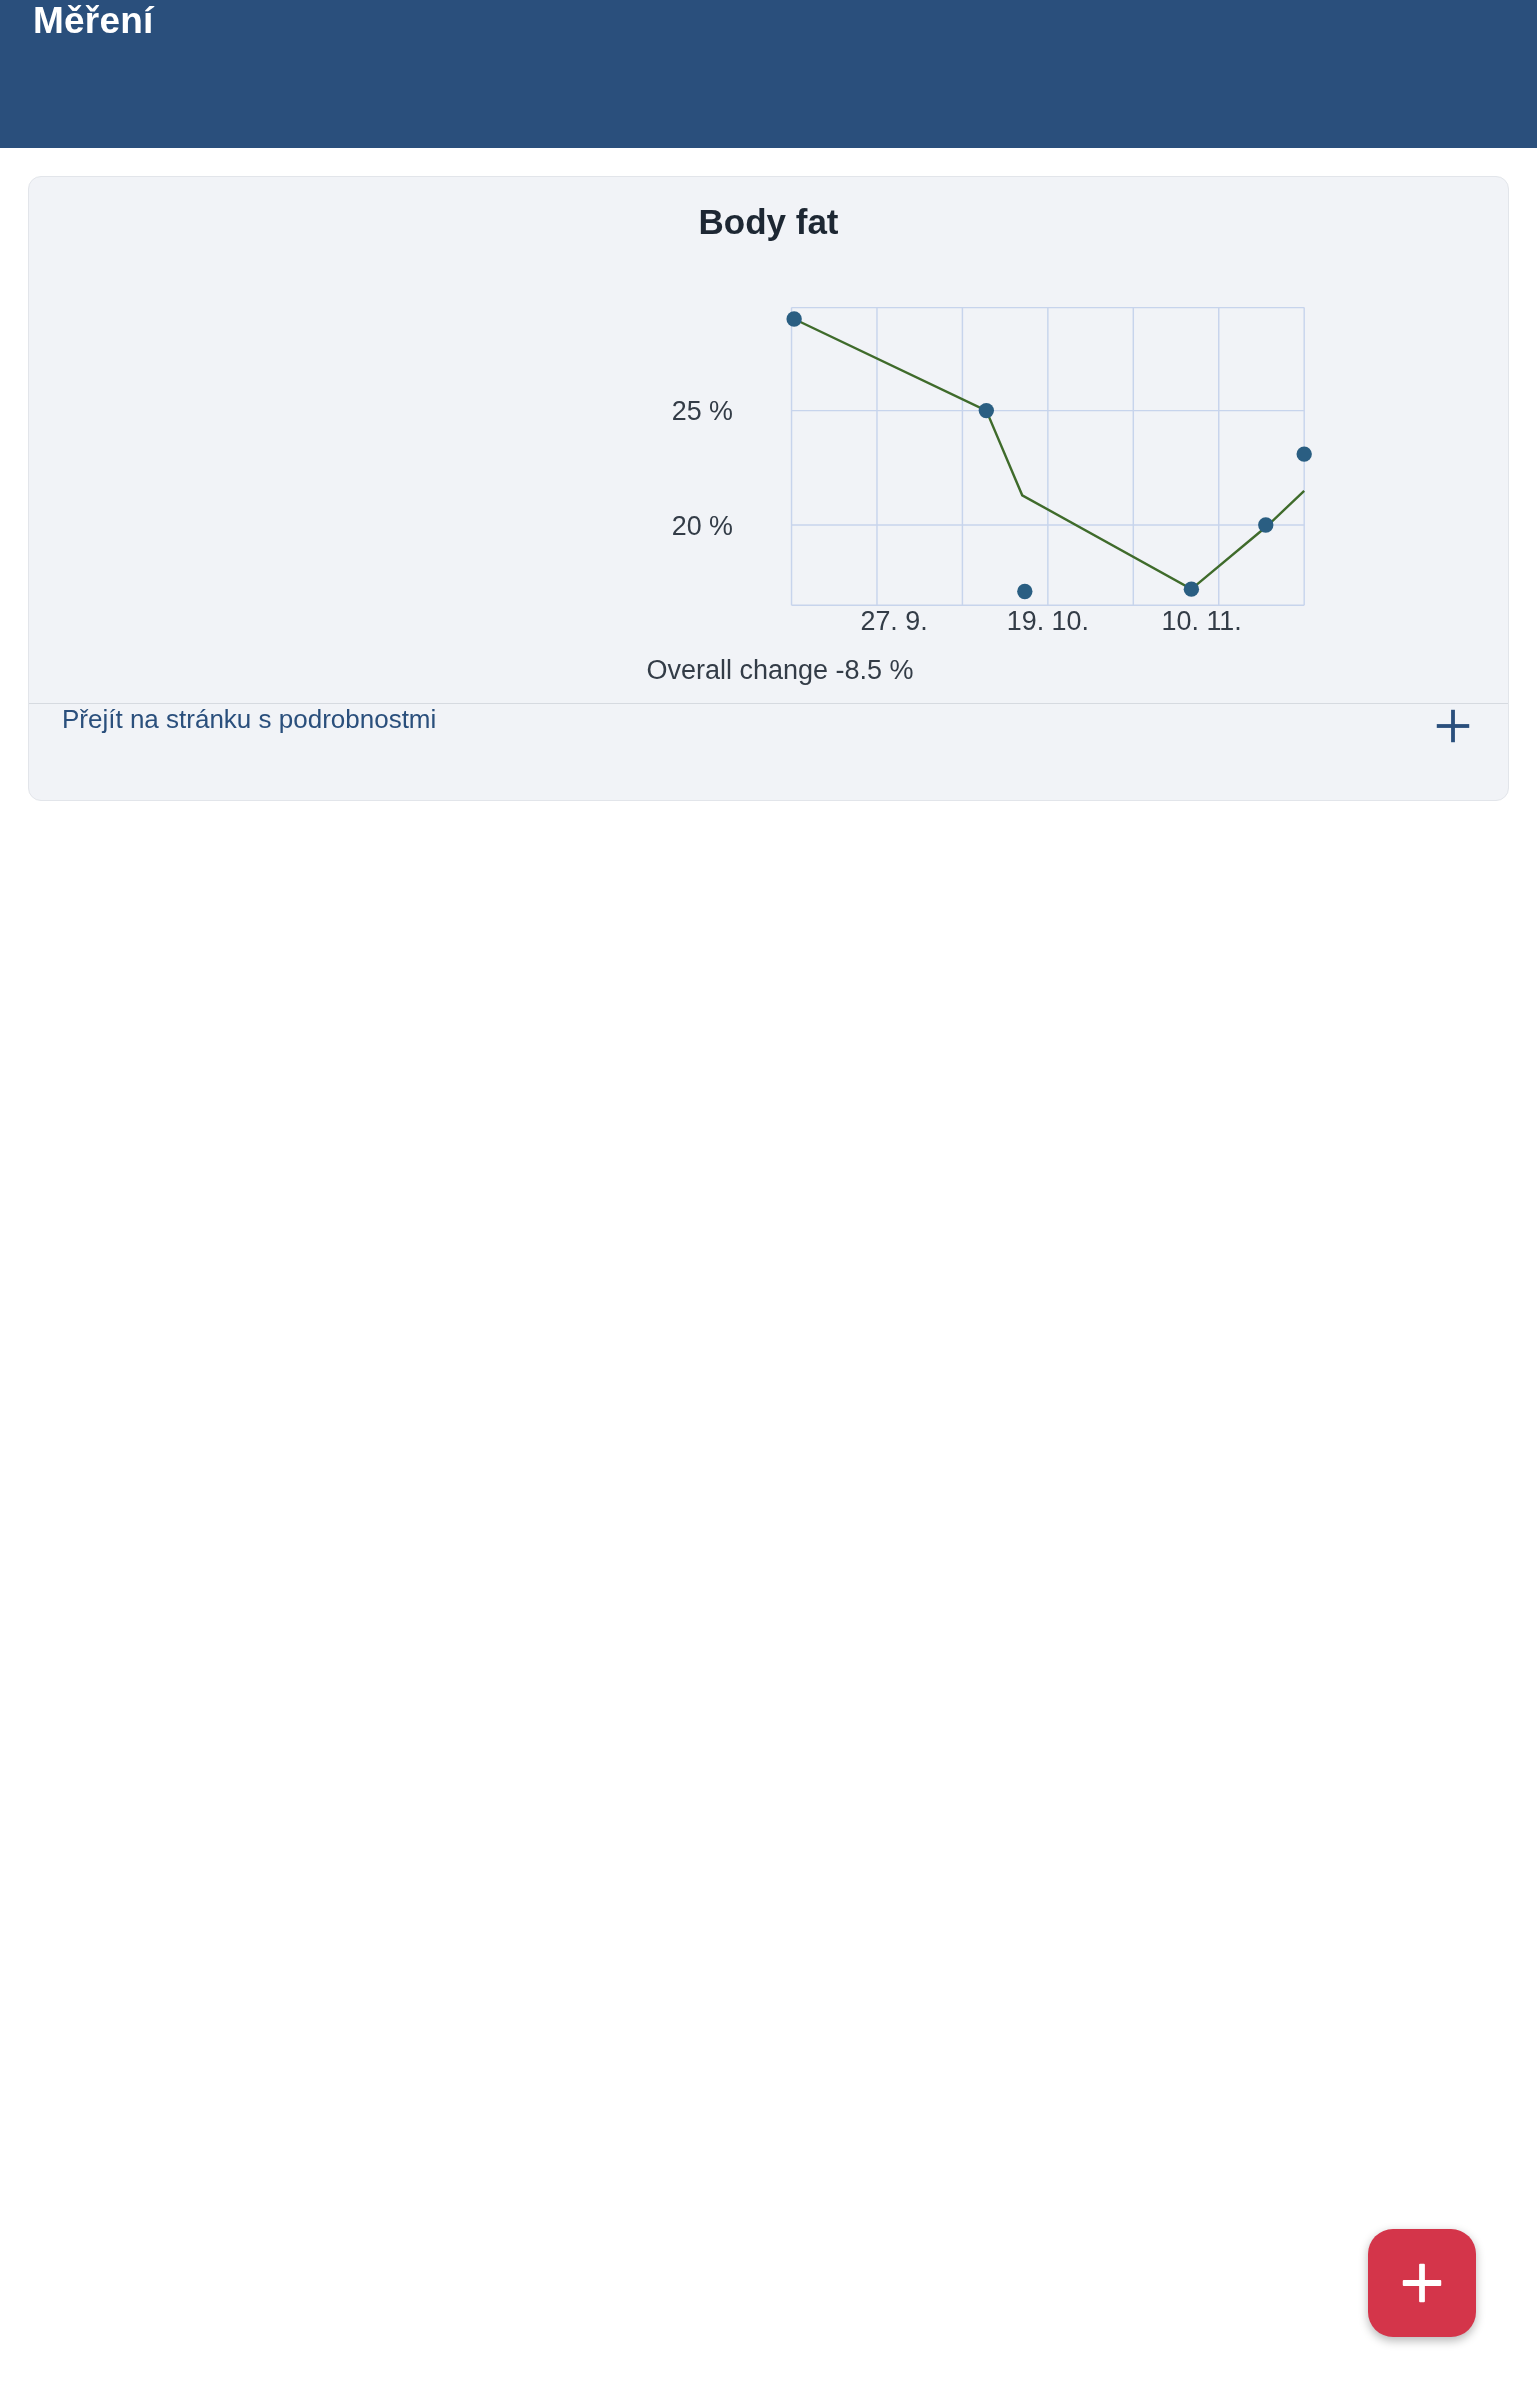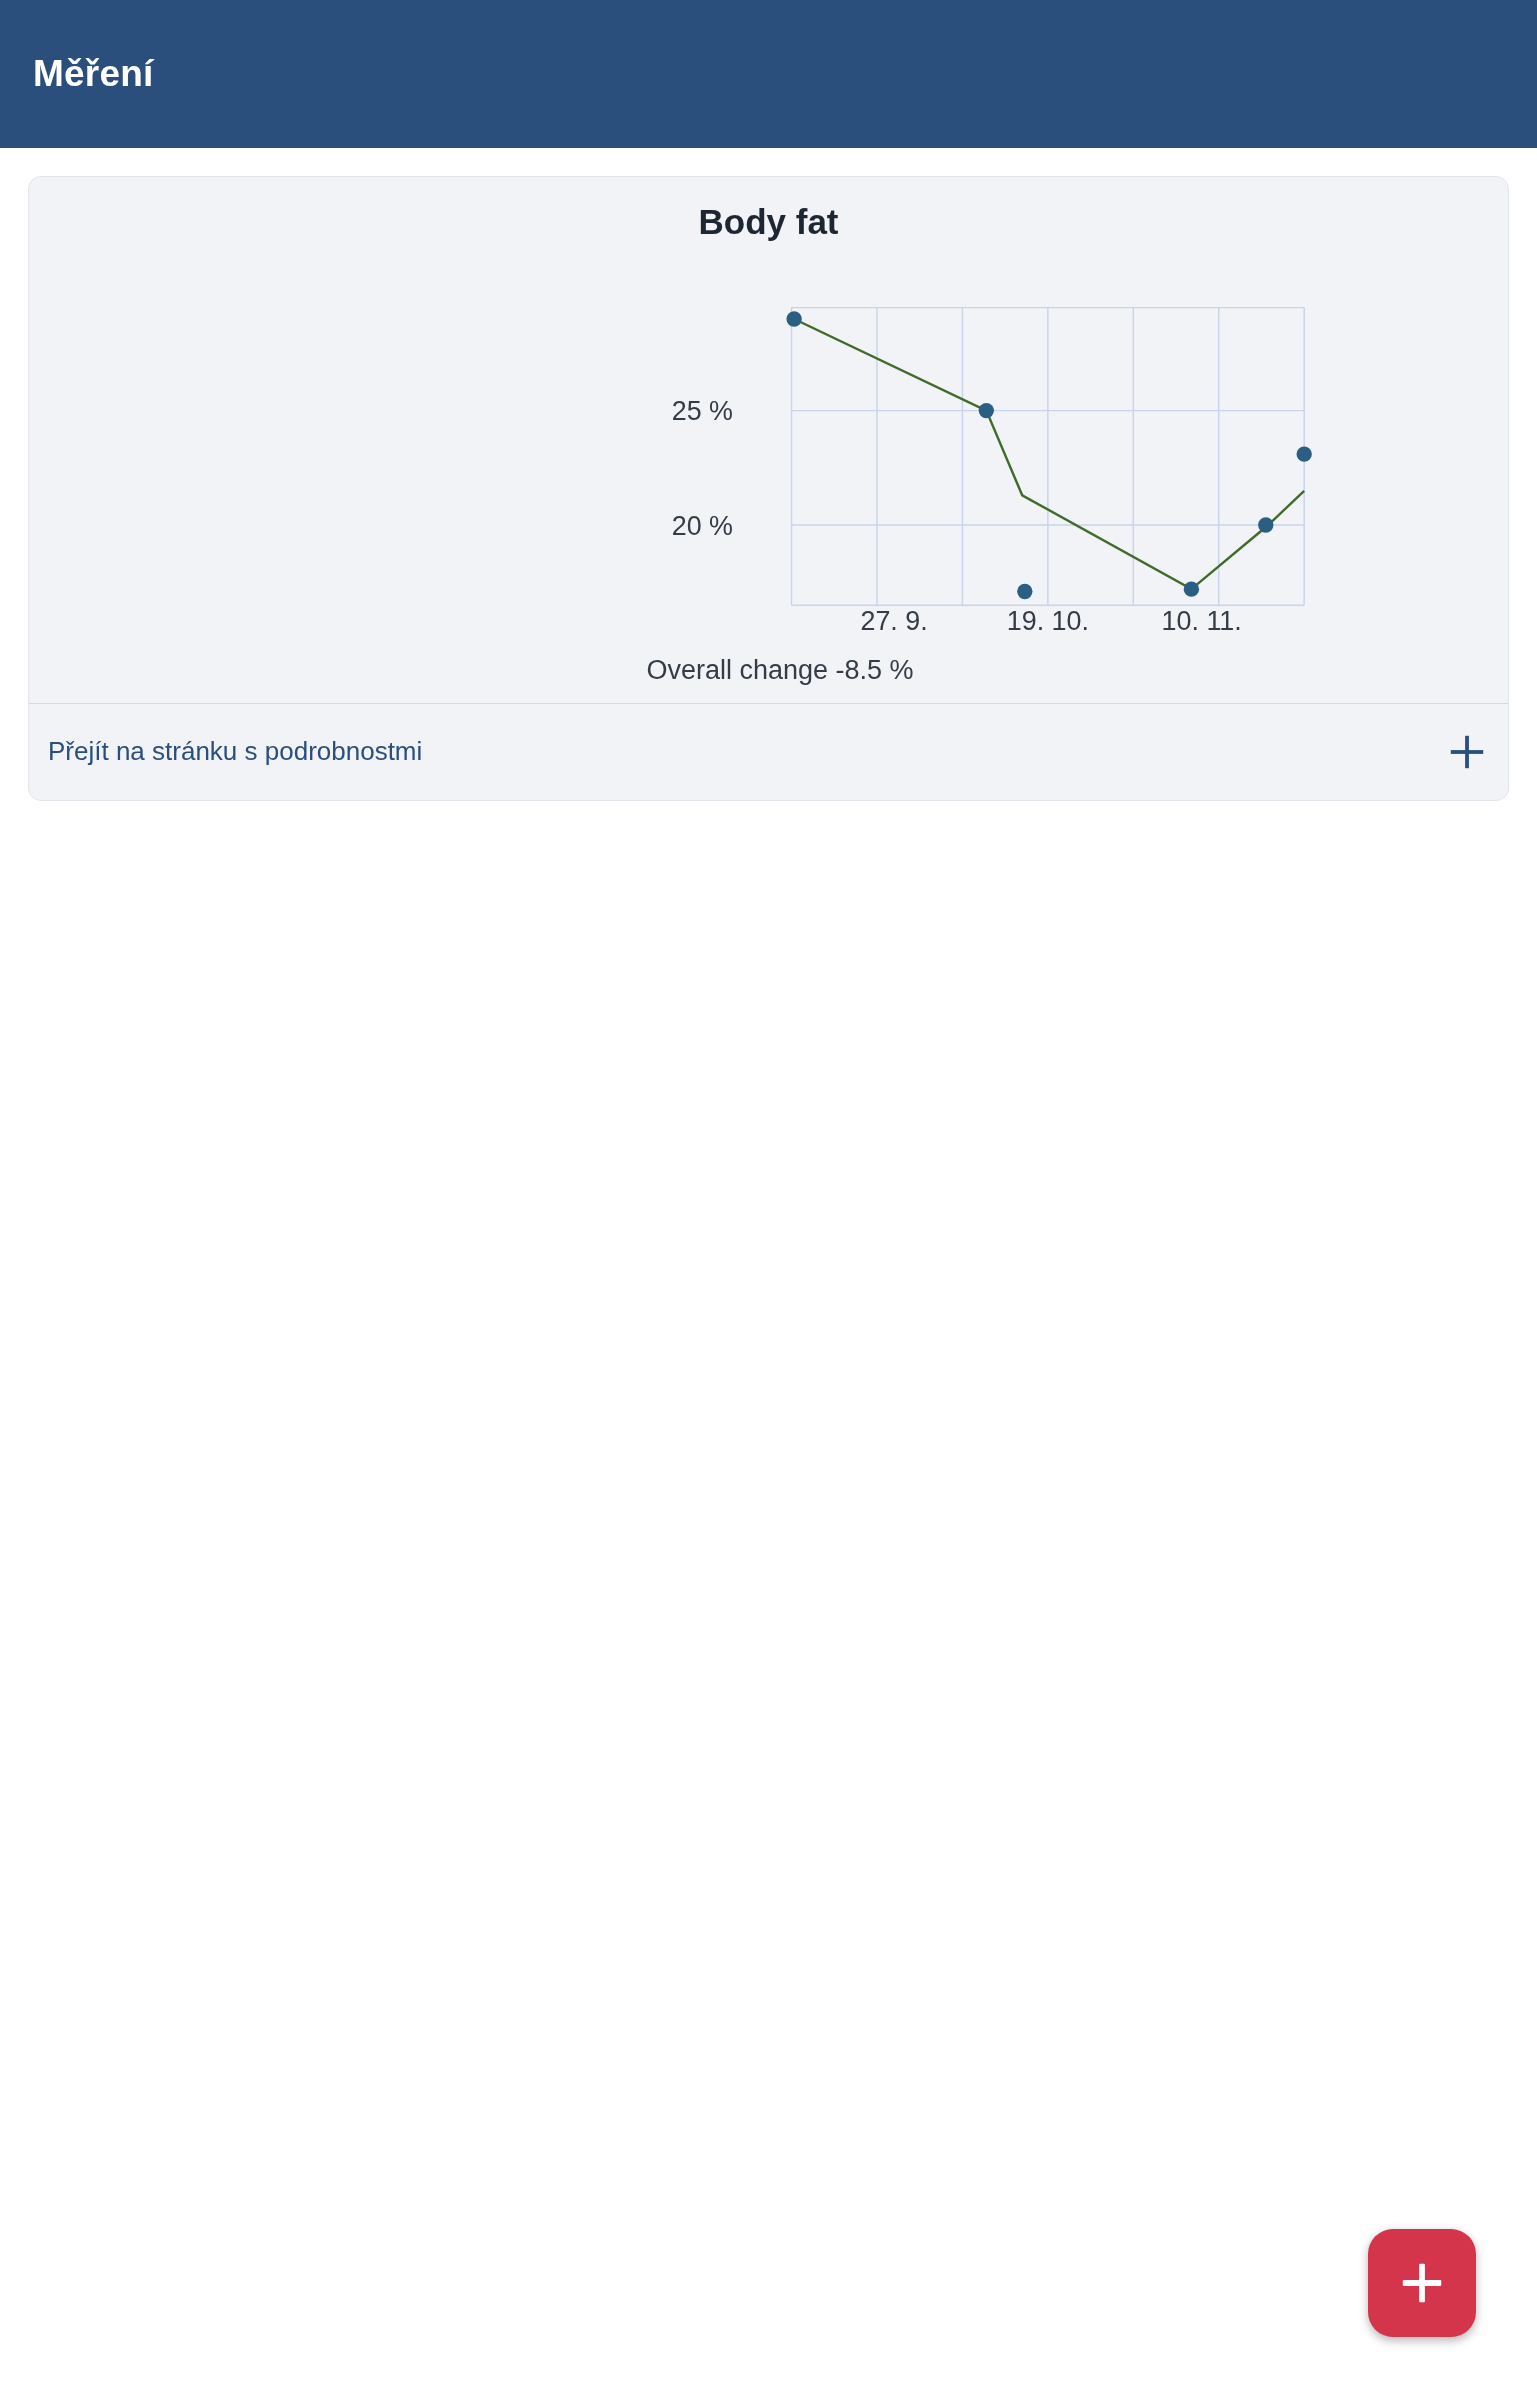--- a/index.html
+++ b/index.html
@@ -13,21 +13,21 @@
     height: 2398px;
     position: relative;
     overflow: hidden;
   }
 
   
   .appbar {
     height: 148px;
     background: #2A4F7C;
     display: flex;
-    align-items: center;
+    align-items: flex-start;
     padding: 0 33px;
     box-sizing: border-box;
   }
   .appbar-title {
     color: #ffffff;
     font-size: 37px;
     font-weight: bold;
     letter-spacing: 0.2px;
   }
 
@@ -63,23 +63,23 @@
     padding-left: 23px;
   }
   .card-divider {
     height: 1px;
     background: #d6dae0;
     width: 100%;
   }
   .card-footer {
     height: 96px;
     display: flex;
-    align-items: center;
+    align-items: flex-start;
     justify-content: space-between;
-    padding: 0 19px;
+    padding: 0 33px;
     box-sizing: border-box;
   }
   .detail-link {
     color: #2A4F7C;
     font-size: 26px;
   }
   .plus-icon-small {
     color: #2A4F7C;
     width: 44px;
     height: 44px;

